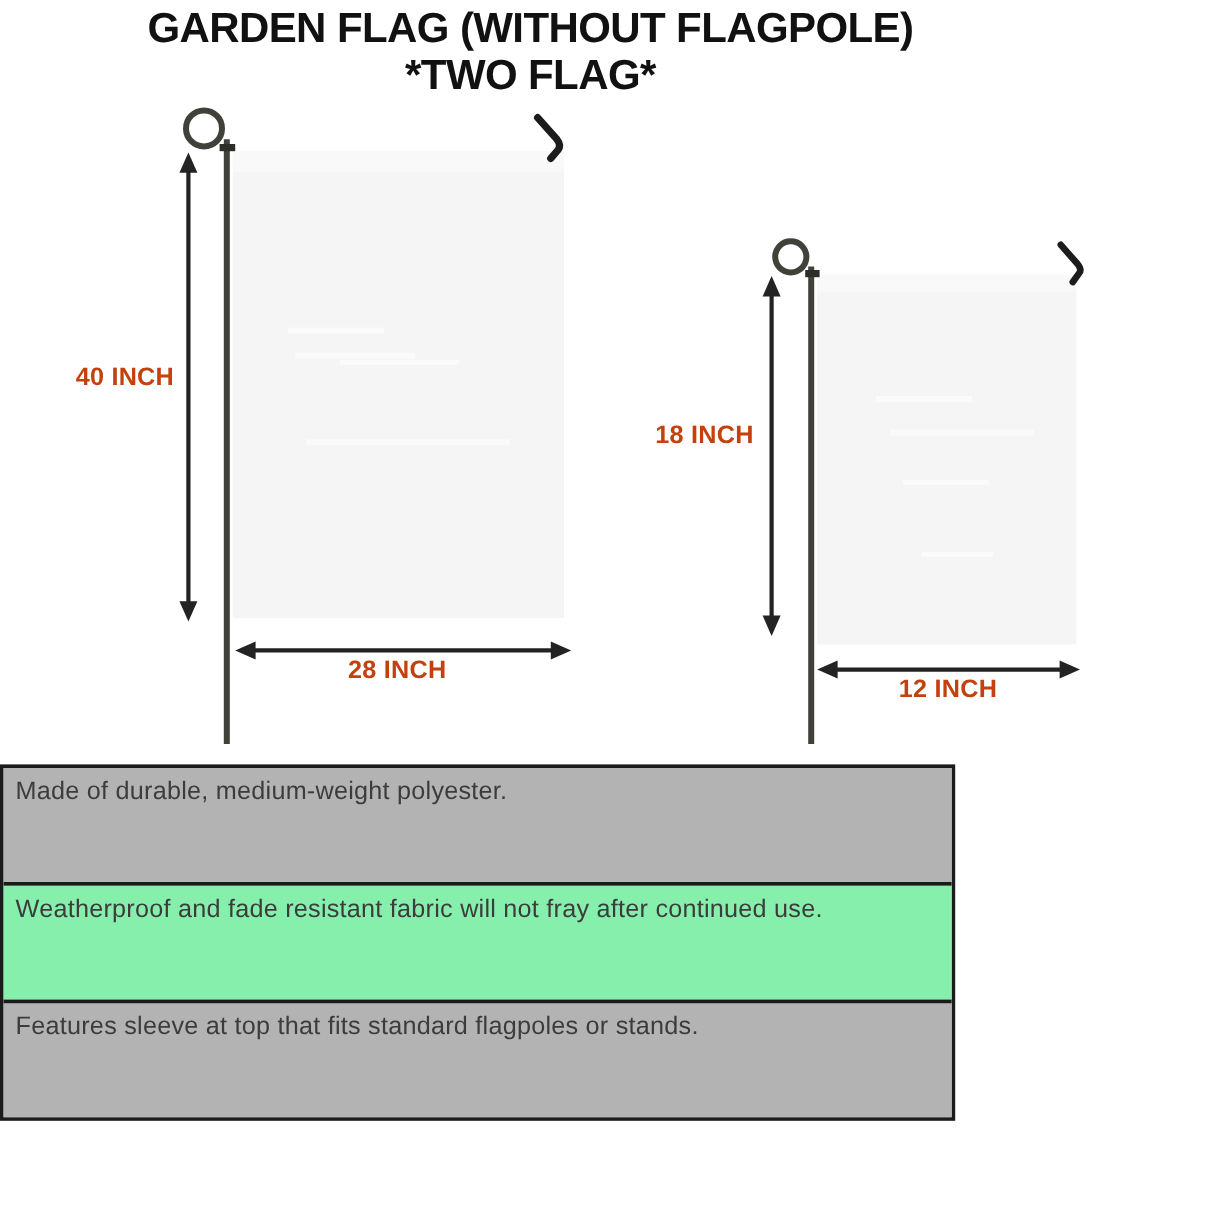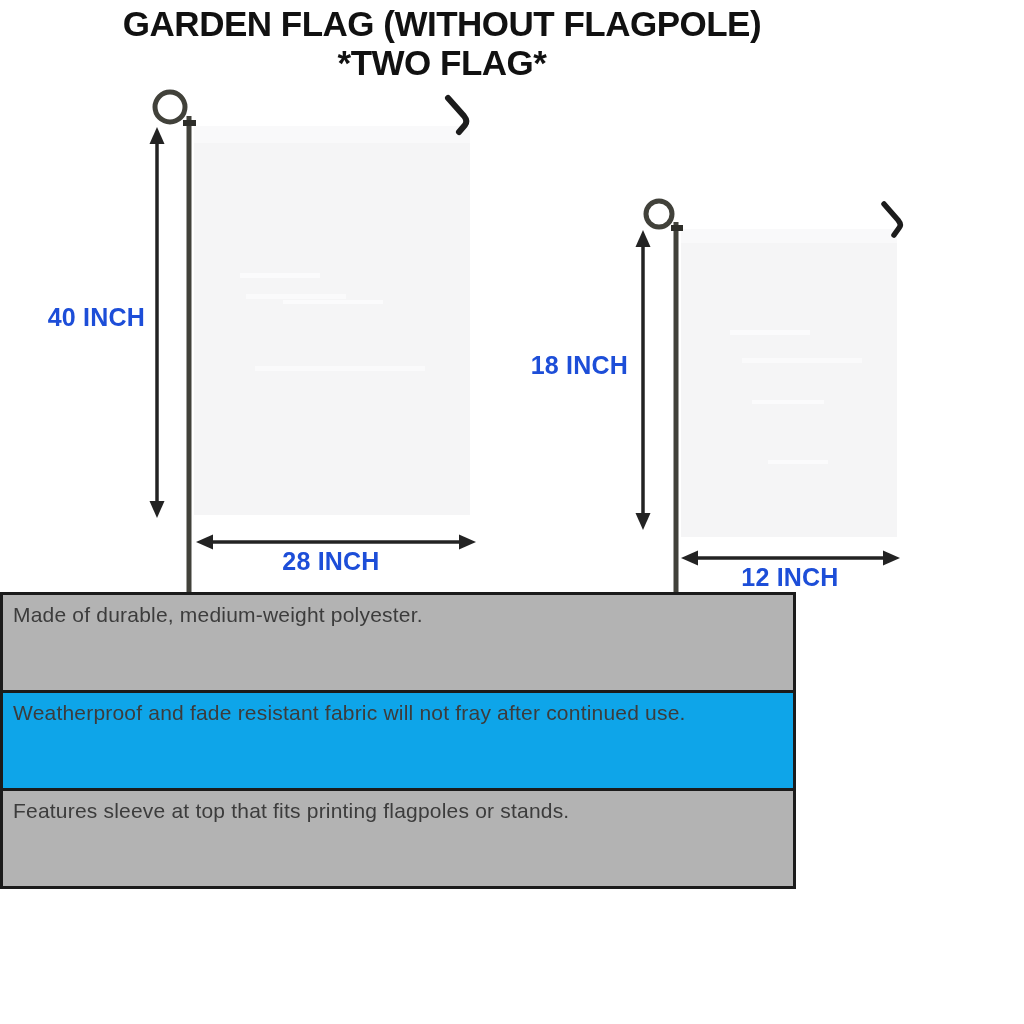--- a/index.html
+++ b/index.html
@@ -34,49 +34,49 @@
   .diagram-svg {
     position: absolute;
     left: 0;
     top: 0;
     width: 1024px;
     height: 1024px;
   }
   
   .dim-label {
     position: absolute;
-    font-size: 25px;
+    font-size: 21px;
     font-weight: 700;
-    color: #1d4ed8;
+    color: #c2410c;
     letter-spacing: 0.2px;
     white-space: nowrap;
   }
   .dim-label.align-right { text-align: right; }
   .dim-label.align-center { text-align: center; }
   
   .features-table {
     position: absolute;
     left: 0;
-    top: 592px;
+    top: 637px;
     width: 796px;
     height: 297px;
     box-sizing: border-box;
     border: 3px solid #1b1b1b;
     display: flex;
     flex-direction: column;
   }
   .feature-row {
     flex: 1 1 0;
     box-sizing: border-box;
     padding: 6px 10px 0 10px;
     font-size: 21px;
     line-height: 27px;
     color: #3c3c3c;
     letter-spacing: 0.2px;
-    background: #0ea5e9;
+    background: #86efac;
   }
   .feature-row + .feature-row {
     border-top: 3px solid #1b1b1b;
   }
   .feature-row.shaded {
     background: #b3b3b3;
   }
 </style>
 </head>
 <body>
@@ -156,16 +156,16 @@
   </svg>
 
   <div class="dim-label align-right" style="left:33px; top:303px; width:112px;">40 INCH</div>
   <div class="dim-label align-center" style="left:236px; top:547px; width:190px;text-align:center;">28 INCH</div>
   <div class="dim-label align-right" style="left:516px; top:351px; width:112px;">18 INCH</div>
   <div class="dim-label align-center" style="left:695px; top:563px; width:190px;">12 INCH</div>
 
   <div class="features-table">
     <div class="feature-row shaded">Made of durable, medium-weight polyester.</div>
     <div class="feature-row">Weatherproof and fade resistant fabric will not fray after continued use.</div>
-    <div class="feature-row shaded">Features sleeve at top that fits printing flagpoles or stands.</div>
+    <div class="feature-row shaded">Features sleeve at top that fits standard flagpoles or stands.</div>
   </div>
 
 </div>
 
 </body></html>

